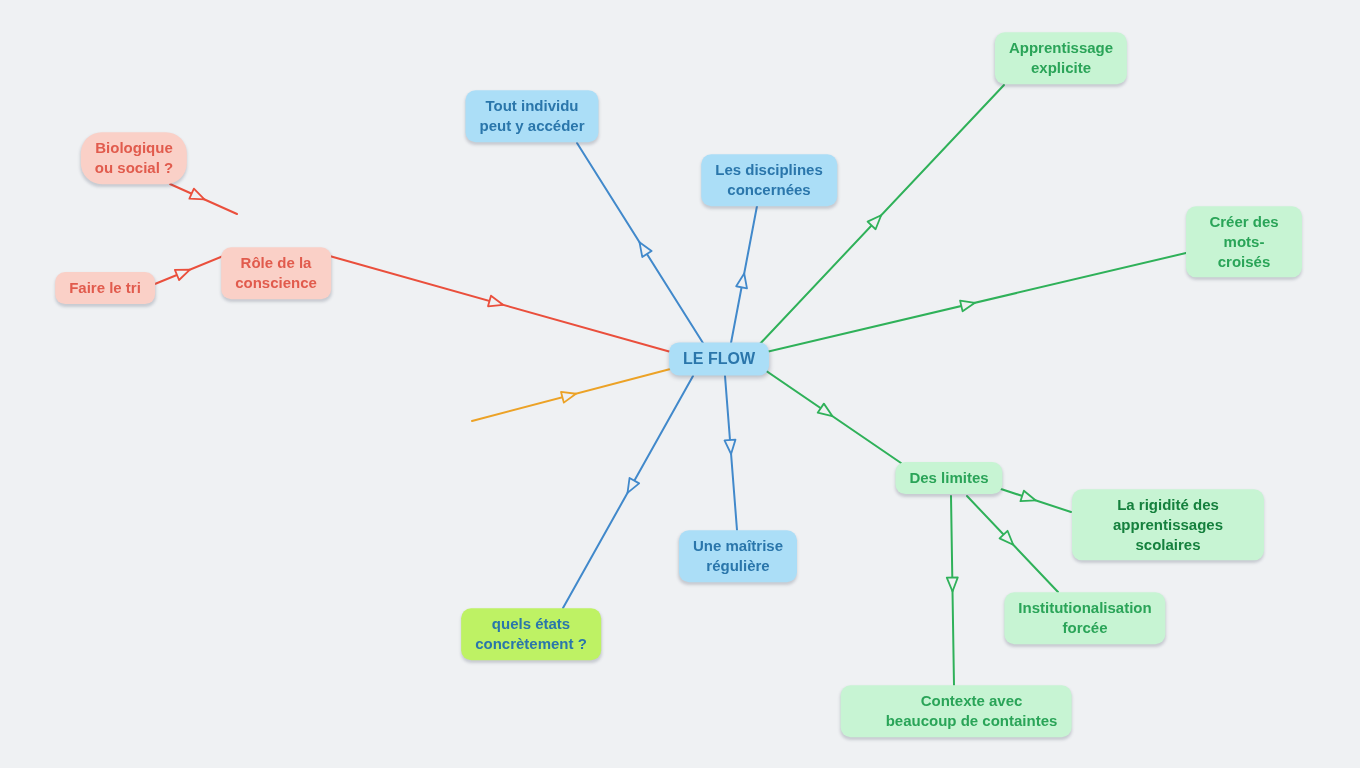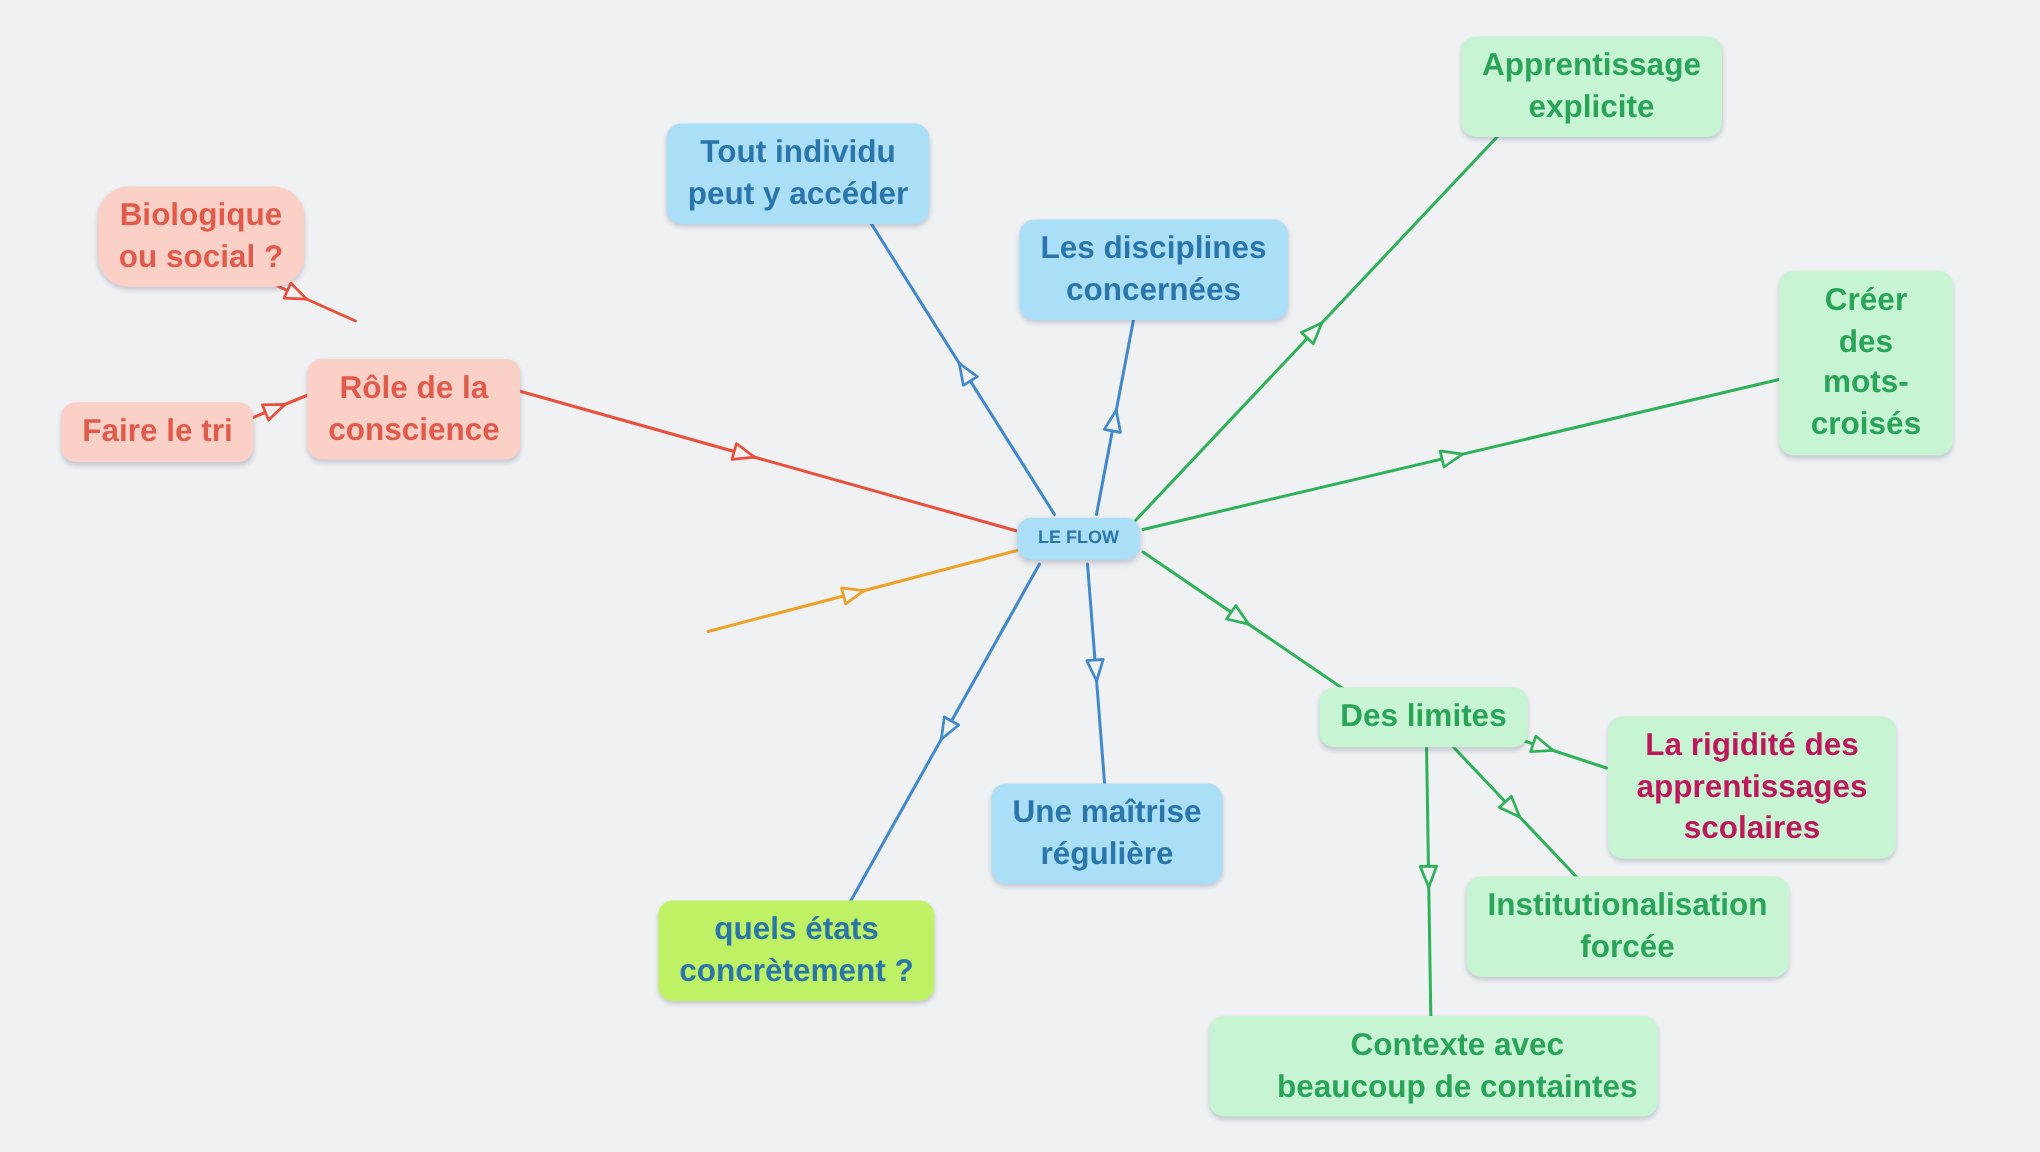--- a/index.html
+++ b/index.html
@@ -27,31 +27,31 @@
     left: 0;
     top: 0;
     width: 100%;
     height: 100%;
   }
   .node {
     position: absolute;
     transform: translate(-50%, -50%);
     border-radius: 10px;
     padding: 6px 14px;
-    font-size: 21px;
+    font-size: 15px;
     font-weight: 700;
     line-height: 1.32;
     text-align: center;
     white-space: pre-line;
     box-shadow: 0 2px 3px rgba(60, 70, 90, 0.22);
     cursor: pointer;
     user-select: none;
   }
   .node.root {
-    font-size: 12px;
+    font-size: 16px;
     box-shadow: 0 2px 4px rgba(60, 70, 90, 0.28);
   }
 </style>
 </head>
 <body>
 
 <div id="canvas" style="width: 1360px; height: 768px; background: rgb(239, 241, 243);">
   <svg id="edges" xmlns="http://www.w3.org/2000/svg" viewBox="0 0 1360 768">
       <line x1="170" y1="184" x2="237" y2="214" stroke="#ea4f3c" stroke-width="2" stroke-linecap="round"></line>
       <path d="M -13 -5.5 L 1 0 L -13 5.5 Z" transform="translate(203.5,199) rotate(24.12098311944258)" fill="#eff1f3" stroke="#ea4f3c" stroke-width="1.8" stroke-linejoin="round"></path>
@@ -95,20 +95,20 @@
 concernées</span></div>
       <div class="node" style="left: 738px; top: 556px; background: rgb(171, 222, 247); color: rgb(42, 118, 171);"><span>Une maîtrise
 régulière</span></div>
       <div class="node" style="left: 531px; top: 634px; background: #bef264; color: rgb(42, 118, 171);"><span>quels états
 concrètement ?</span></div>
       <div class="node" style="left: 1061px; top: 58px; background: rgb(199, 244, 211); color: rgb(42, 164, 88);"><span>Apprentissage
 explicite</span></div>
       <div class="node" style="left: 1244px; top: 242px; background: rgb(199, 244, 211); color: rgb(42, 164, 88);"><span>Créer des
 mots-croisés</span></div>
       <div class="node" style="left: 949px; top: 478px; background: rgb(199, 244, 211); color: rgb(42, 164, 88);"><span>Des limites</span></div>
-      <div class="node" style="left: 1168px; top: 525px; background: rgb(199, 244, 211); color: #be185d;"><span>La rigidité des
+      <div class="node" style="left: 1168px; top: 525px; background: rgb(199, 244, 211); color: #15803d;"><span>La rigidité des
 apprentissages scolaires</span></div>
       <div class="node" style="left: 1085px; top: 618px; background: rgb(199, 244, 211); color: rgb(42, 164, 88);"><span>Institutionalisation
 forcée</span></div>
       <div class="node" style="left: 956px; top: 711px; background: rgb(199, 244, 211); color: rgb(42, 164, 88); padding-left: 45px;"><span>Contexte avec
 beaucoup de containtes</span></div>
     </div>
 </div>
 
 </body></html>

